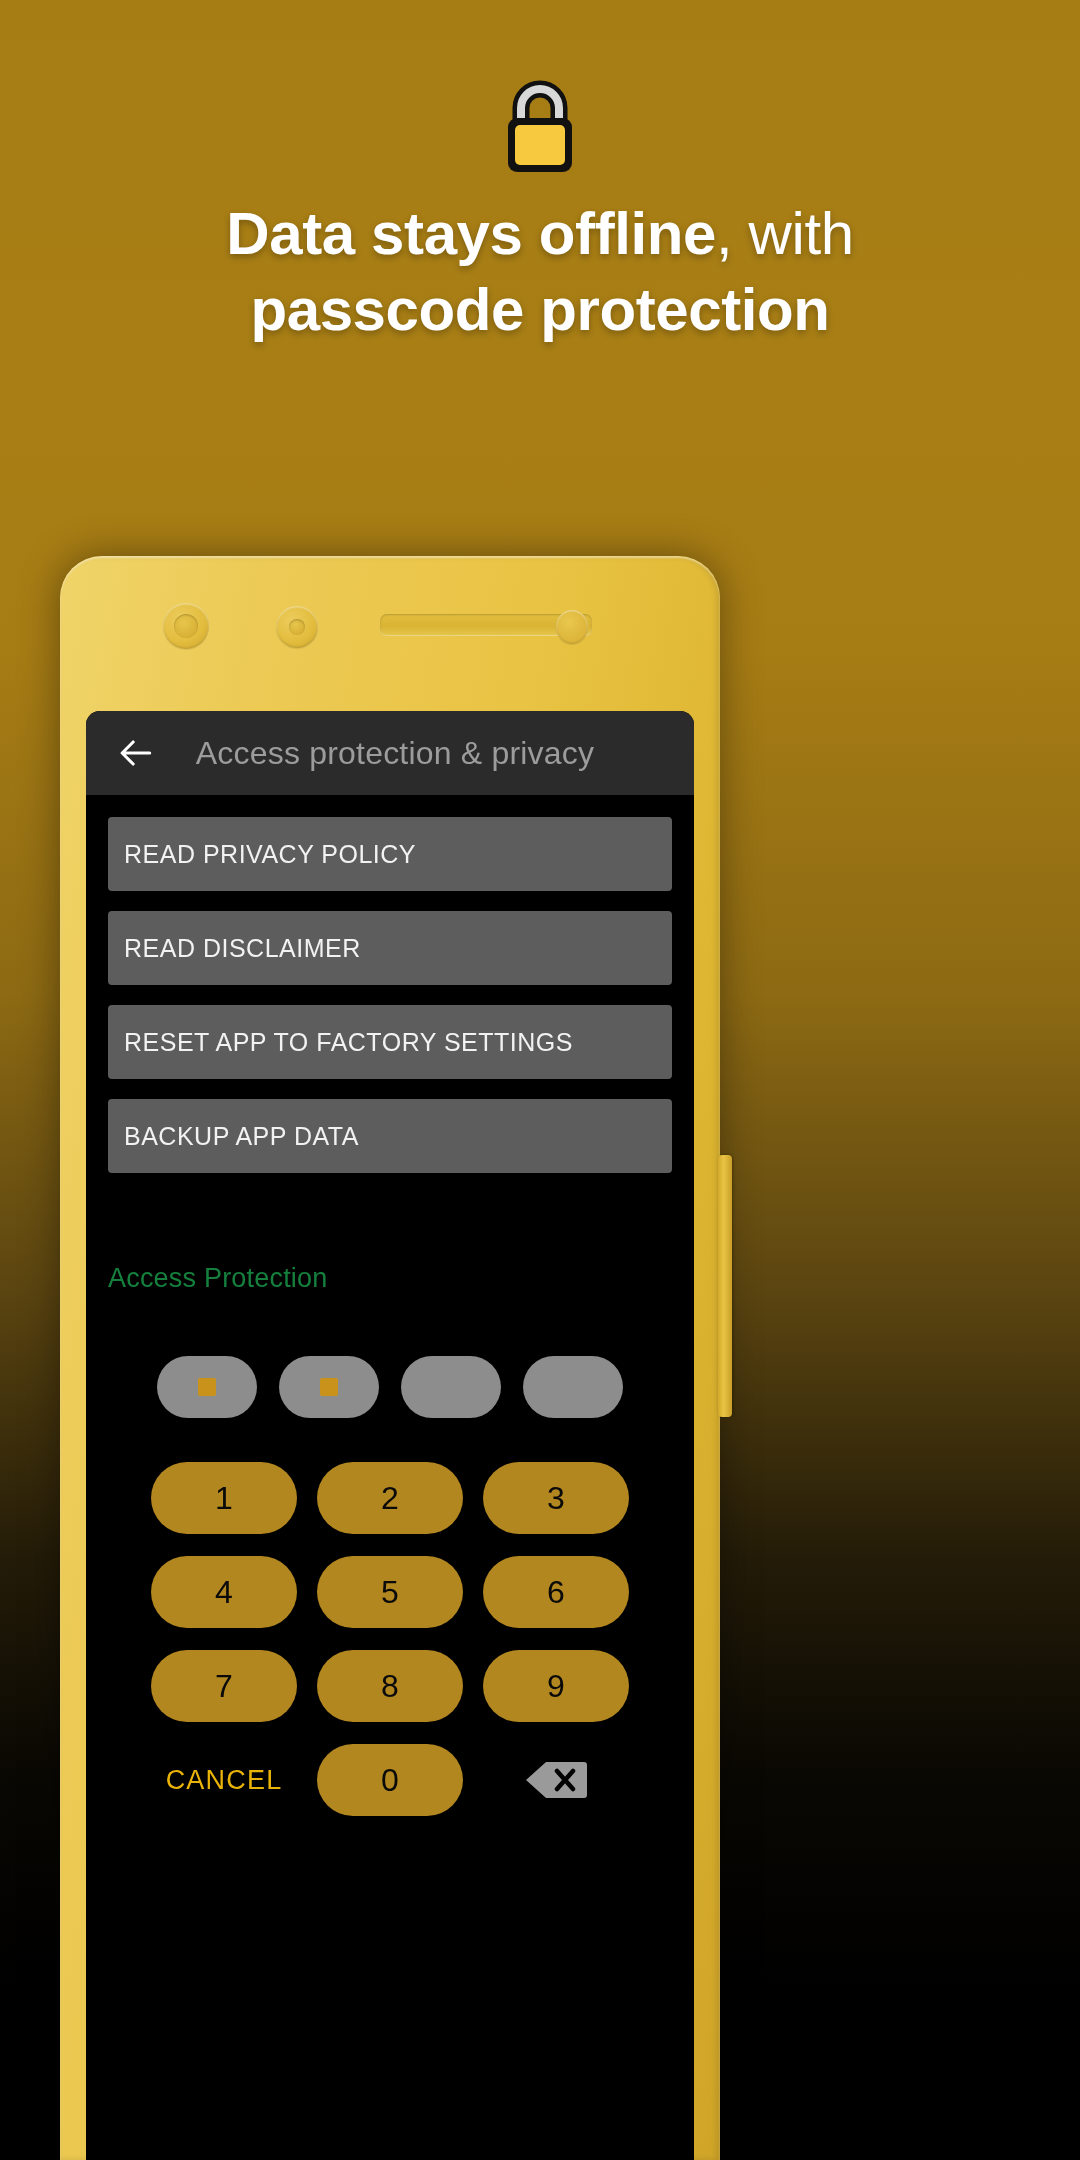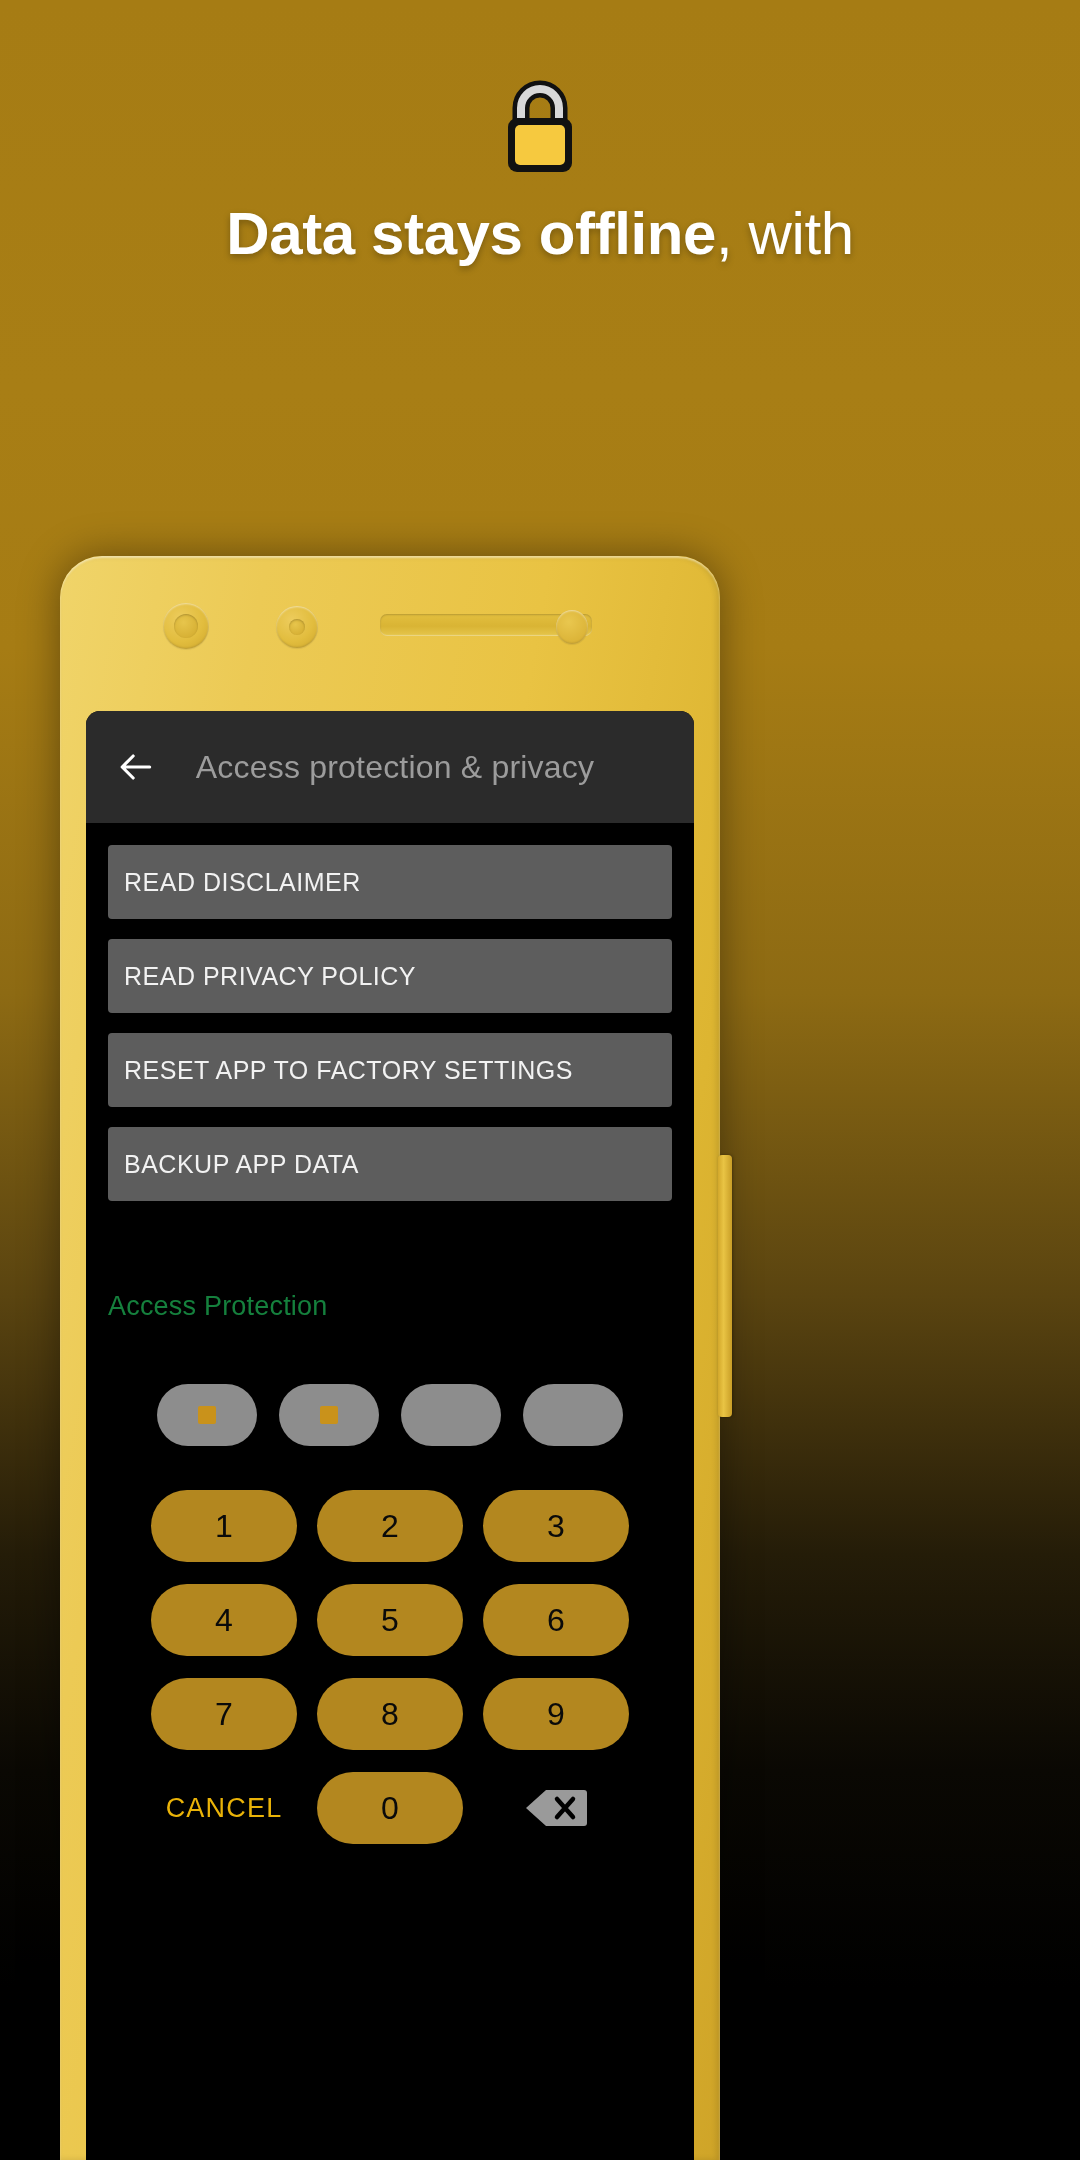--- a/index.html
+++ b/index.html
@@ -104,21 +104,21 @@
     position: absolute;
     left: 26px; top: 155px;
     width: 608px; height: 1449px;
     background: #000000;
     border-radius: 14px 14px 0 0;
     overflow: hidden;
   }
 
   
   .appbar {
-    height: 112px;
+    height: 84px;
     background: #2b2b2b;
     display: flex;
     align-items: center;
     padding: 0 18px;
   }
   .back-arrow {
     width: 62px; height: 62px;
     display: flex; align-items: center; justify-content: center;
     flex: 0 0 auto;
   }
@@ -228,20 +228,21 @@
 
       <rect x="11" y="42" width="64" height="54" rx="9" fill="#111111"></rect>
       <rect x="18" y="49" width="50" height="40" rx="5" fill="#f6c93f"></rect>
     </svg>
   </div>
 
   <div class="headline">
     <div>
       <span class="b">Data stays offline</span><span class="r">, with</span>
     </div>
+    <div class="b">passcode protection</div>
   </div>
 
   <div class="phone">
 
     <div class="bezel-sensor" style="left:103px; top:47px; width:46px; height:46px;">
       <span class="inner" style="width:24px;height:24px;"></span>
     </div>
     <div class="bezel-sensor" style="left:216px; top:50px; width:42px; height:42px;">
       <span class="inner" style="width:16px;height:16px;"></span>
     </div>
@@ -254,24 +255,24 @@
         <div class="back-arrow">
           <svg viewBox="0 0 48 48" width="44" height="44" aria-hidden="true">
             <path d="M40 24 H10 M22 12 L10 24 L22 36" fill="none" stroke="#ffffff" stroke-width="3.4" stroke-linecap="round" stroke-linejoin="round"></path>
           </svg>
         </div>
         <div class="appbar-title">Access protection &amp; privacy</div>
       </div>
 
       <div class="actions">
         <div class="action-btn">
+          <span>READ PRIVACY POLICY</span>
+        </div>
+        <div class="action-btn">
           <span>READ DISCLAIMER</span>
-        </div>
-        <div class="action-btn">
-          <span>READ PRIVACY POLICY</span>
         </div>
         <div class="action-btn">
           <span>RESET APP TO FACTORY SETTINGS</span>
         </div>
         <div class="action-btn">
           <span>BACKUP APP DATA</span>
         </div>
       </div>
 
       <div class="section-label">Access Protection</div>

